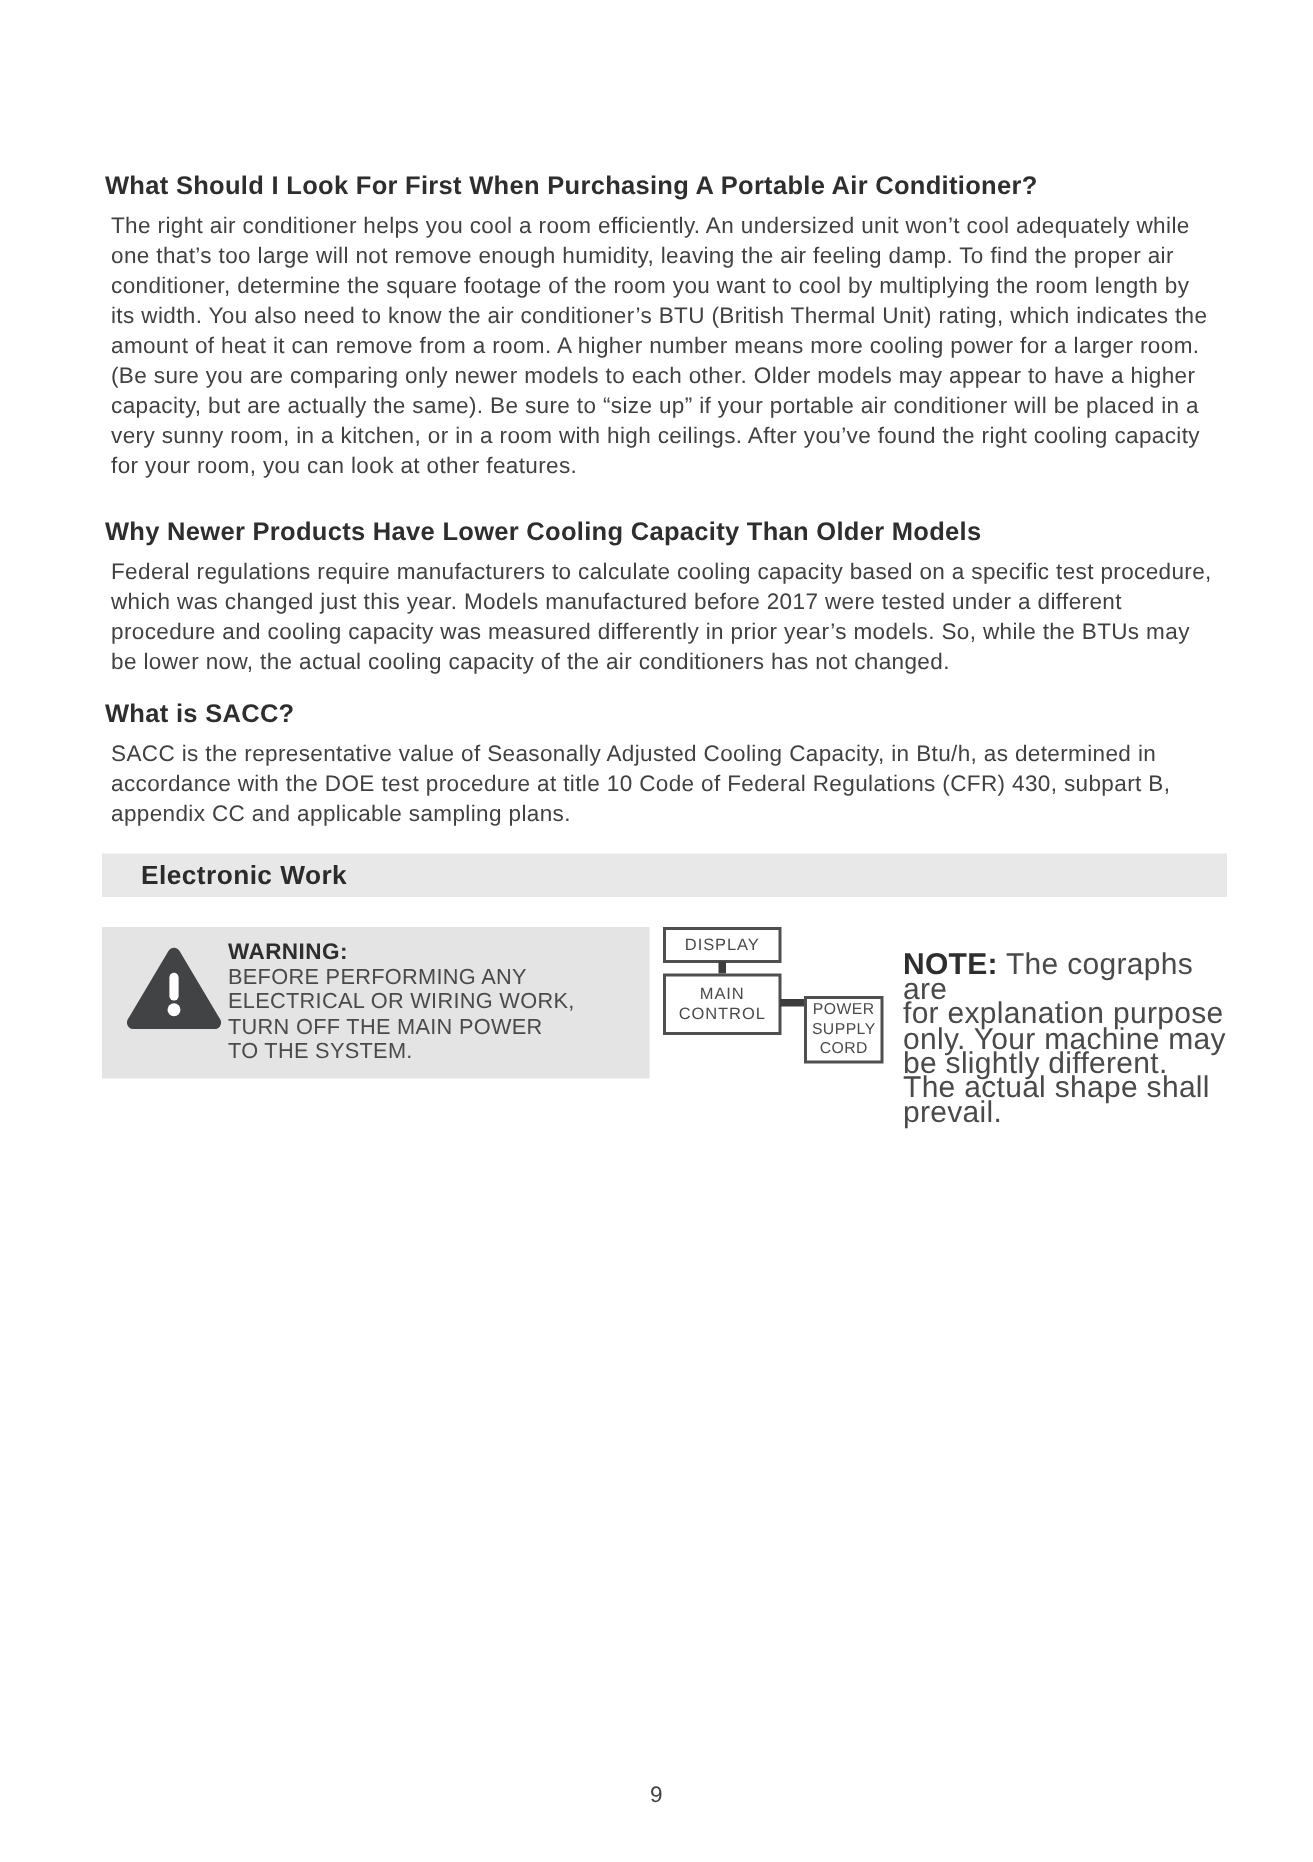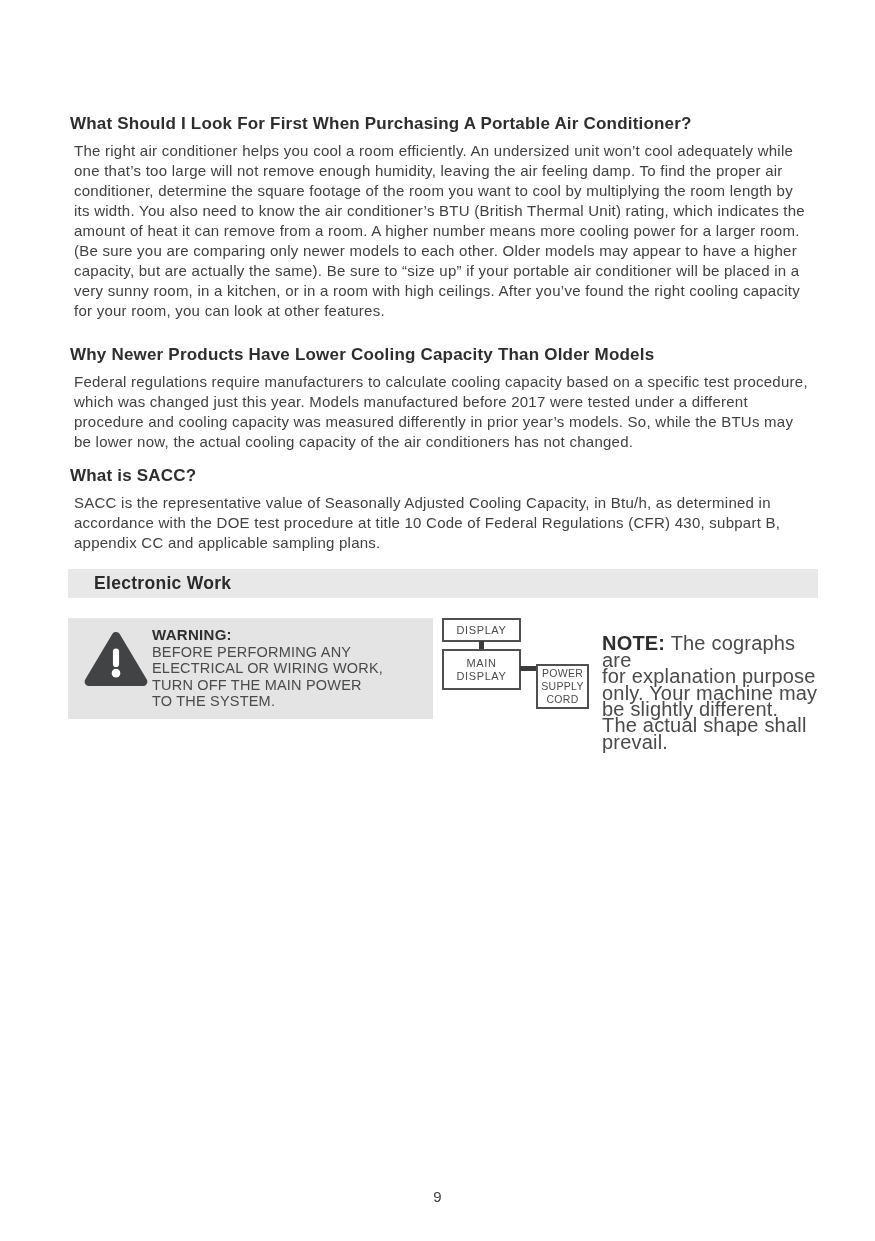--- a/index.html
+++ b/index.html
@@ -190,21 +190,21 @@
 ELECTRICAL OR WIRING WORK,
 TURN OFF THE MAIN POWER
 TO THE SYSTEM.</div>
         </div>
       </div>
 
       <div class="diagram">
         <div class="dbox dbox-display">DISPLAY</div>
         <div class="conn-v"></div>
         <div class="dbox dbox-main">MAIN
-DISPLAY</div>
+CONTROL</div>
         <div class="conn-h"></div>
         <div class="dbox dbox-power">POWER
 SUPPLY
 CORD</div>
       </div>
 
       <div class="note">
         <span class="note-label">NOTE:</span> <span>The cographs are
 for explanation purpose
 only. Your machine may

